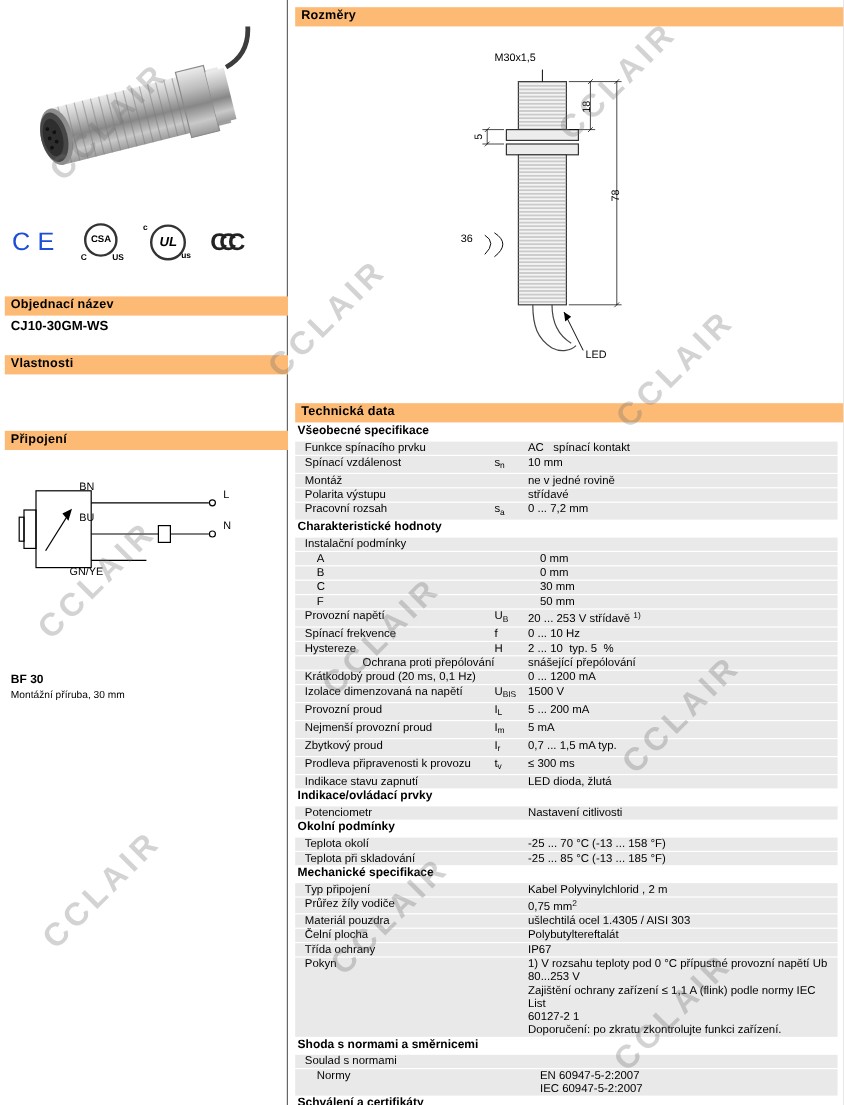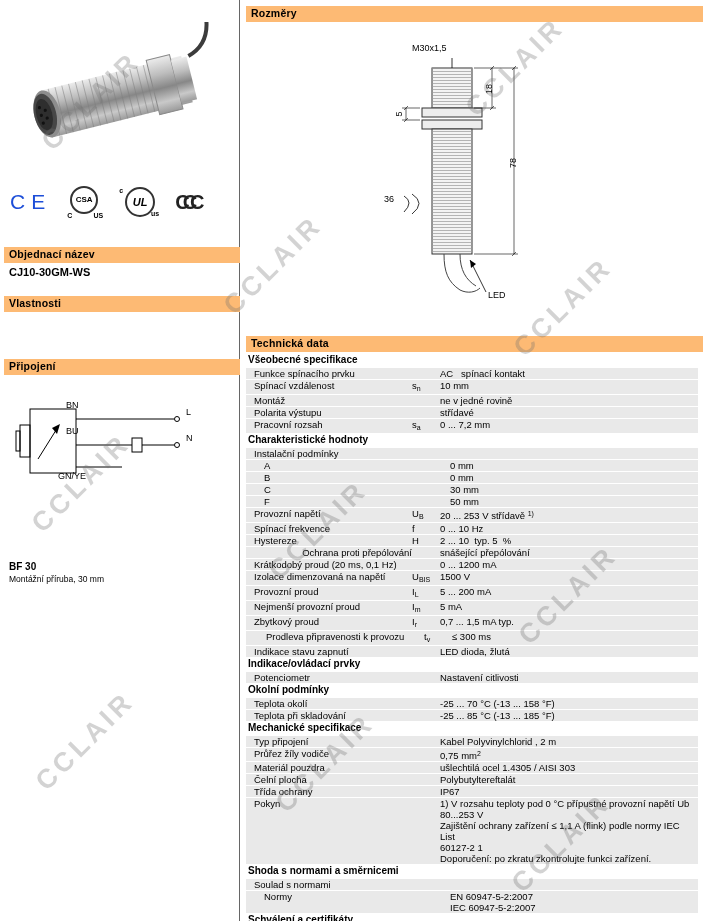--- a/index.html
+++ b/index.html
@@ -274,21 +274,21 @@
         <div class="t-lbl" style="padding-left: 8px;">Nejmenší provozní proud</div>
         <div class="t-sym">I<sub>m</sub></div>
         <div class="t-val">5 mA</div>
       </div>
       <div class="t-row">
         <div class="t-lbl" style="padding-left: 8px;">Zbytkový proud</div>
         <div class="t-sym">I<sub>r</sub></div>
         <div class="t-val">0,7 ... 1,5 mA typ.</div>
       </div>
       <div class="t-row">
-        <div class="t-lbl" style="padding-left: 8px; margin-left: 12px;">Prodleva připravenosti k provozu</div>
+        <div class="t-lbl" style="padding-left: 8px;">Prodleva připravenosti k provozu</div>
         <div class="t-sym">t<sub>v</sub></div>
         <div class="t-val">≤ 300 ms</div>
       </div>
       <div class="t-row">
         <div class="t-lbl" style="padding-left: 8px;">Indikace stavu zapnutí</div>
         <div class="t-sym"></div>
         <div class="t-val">LED dioda, žlutá</div>
       </div>
       <div class="t-group">Indikace/ovládací prvky</div>
       <div class="t-row">

